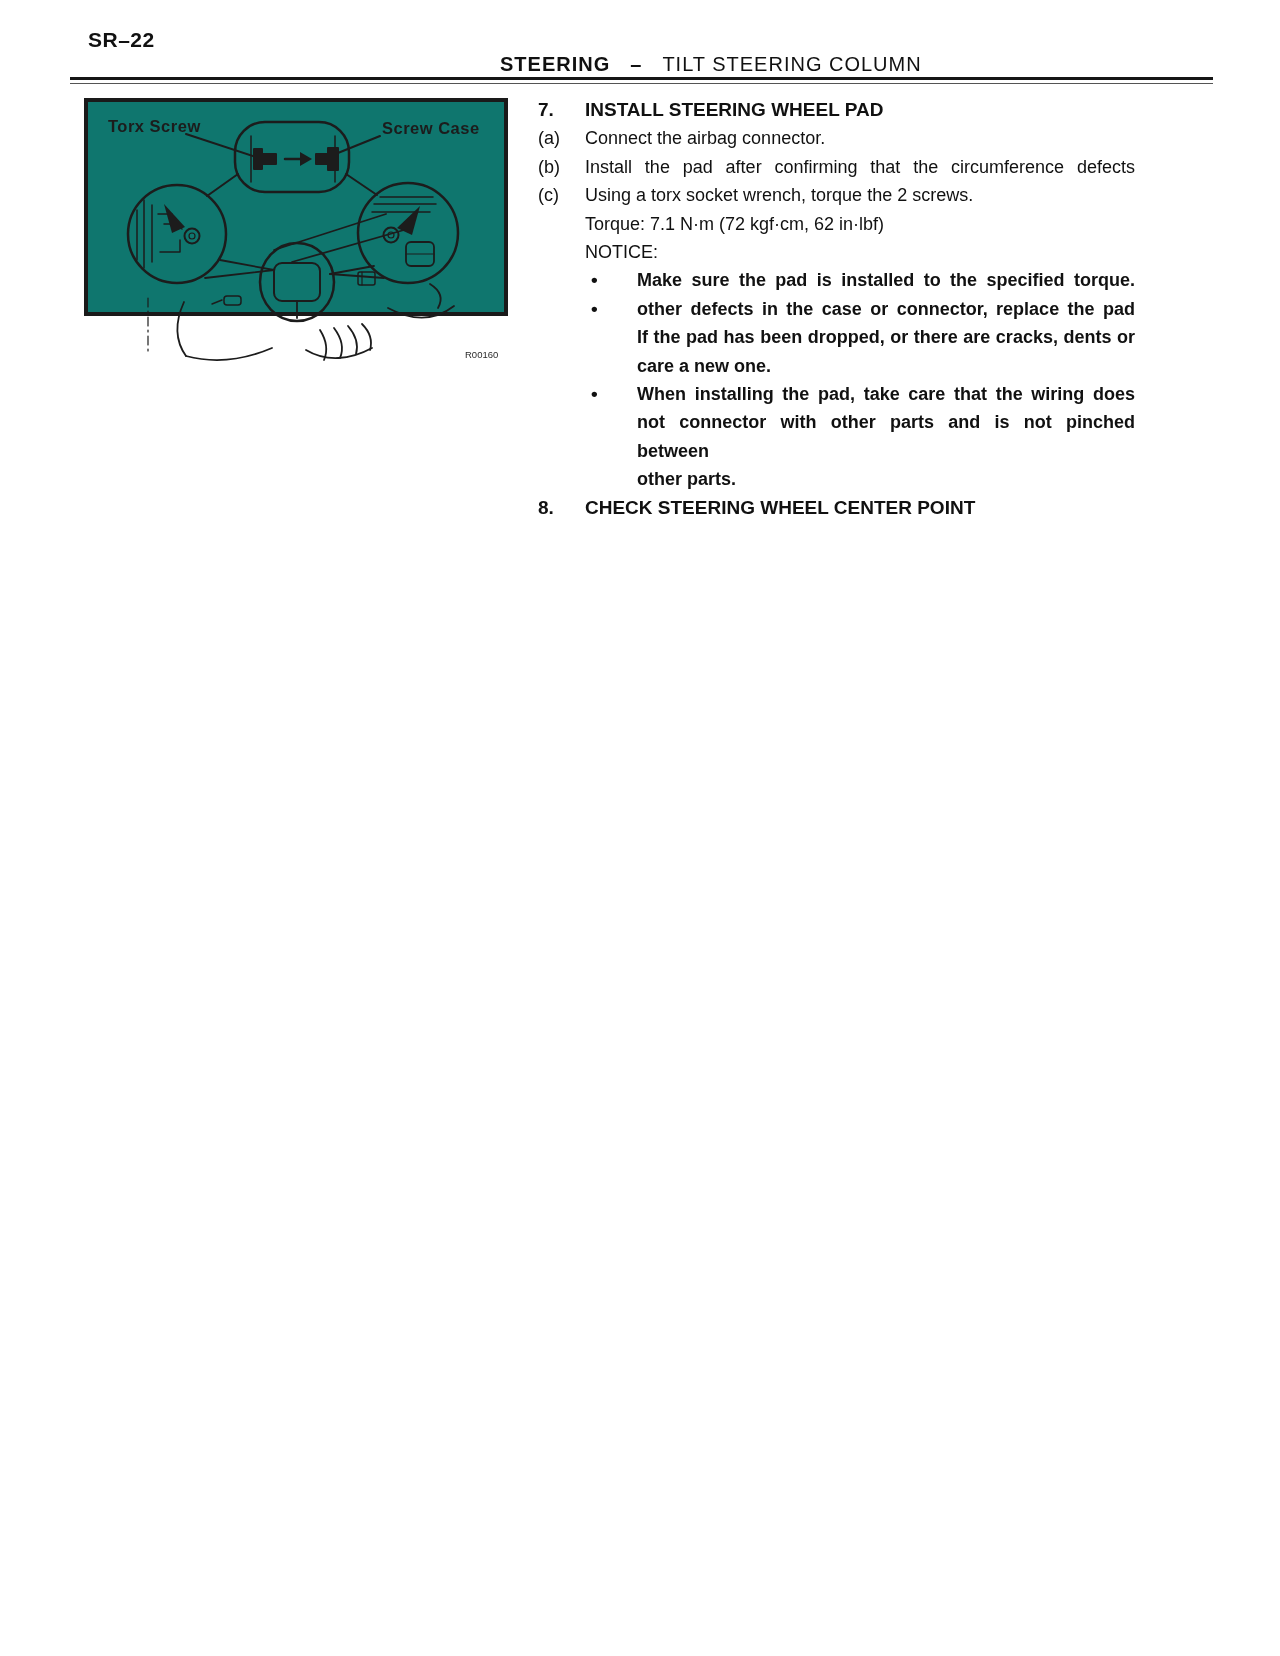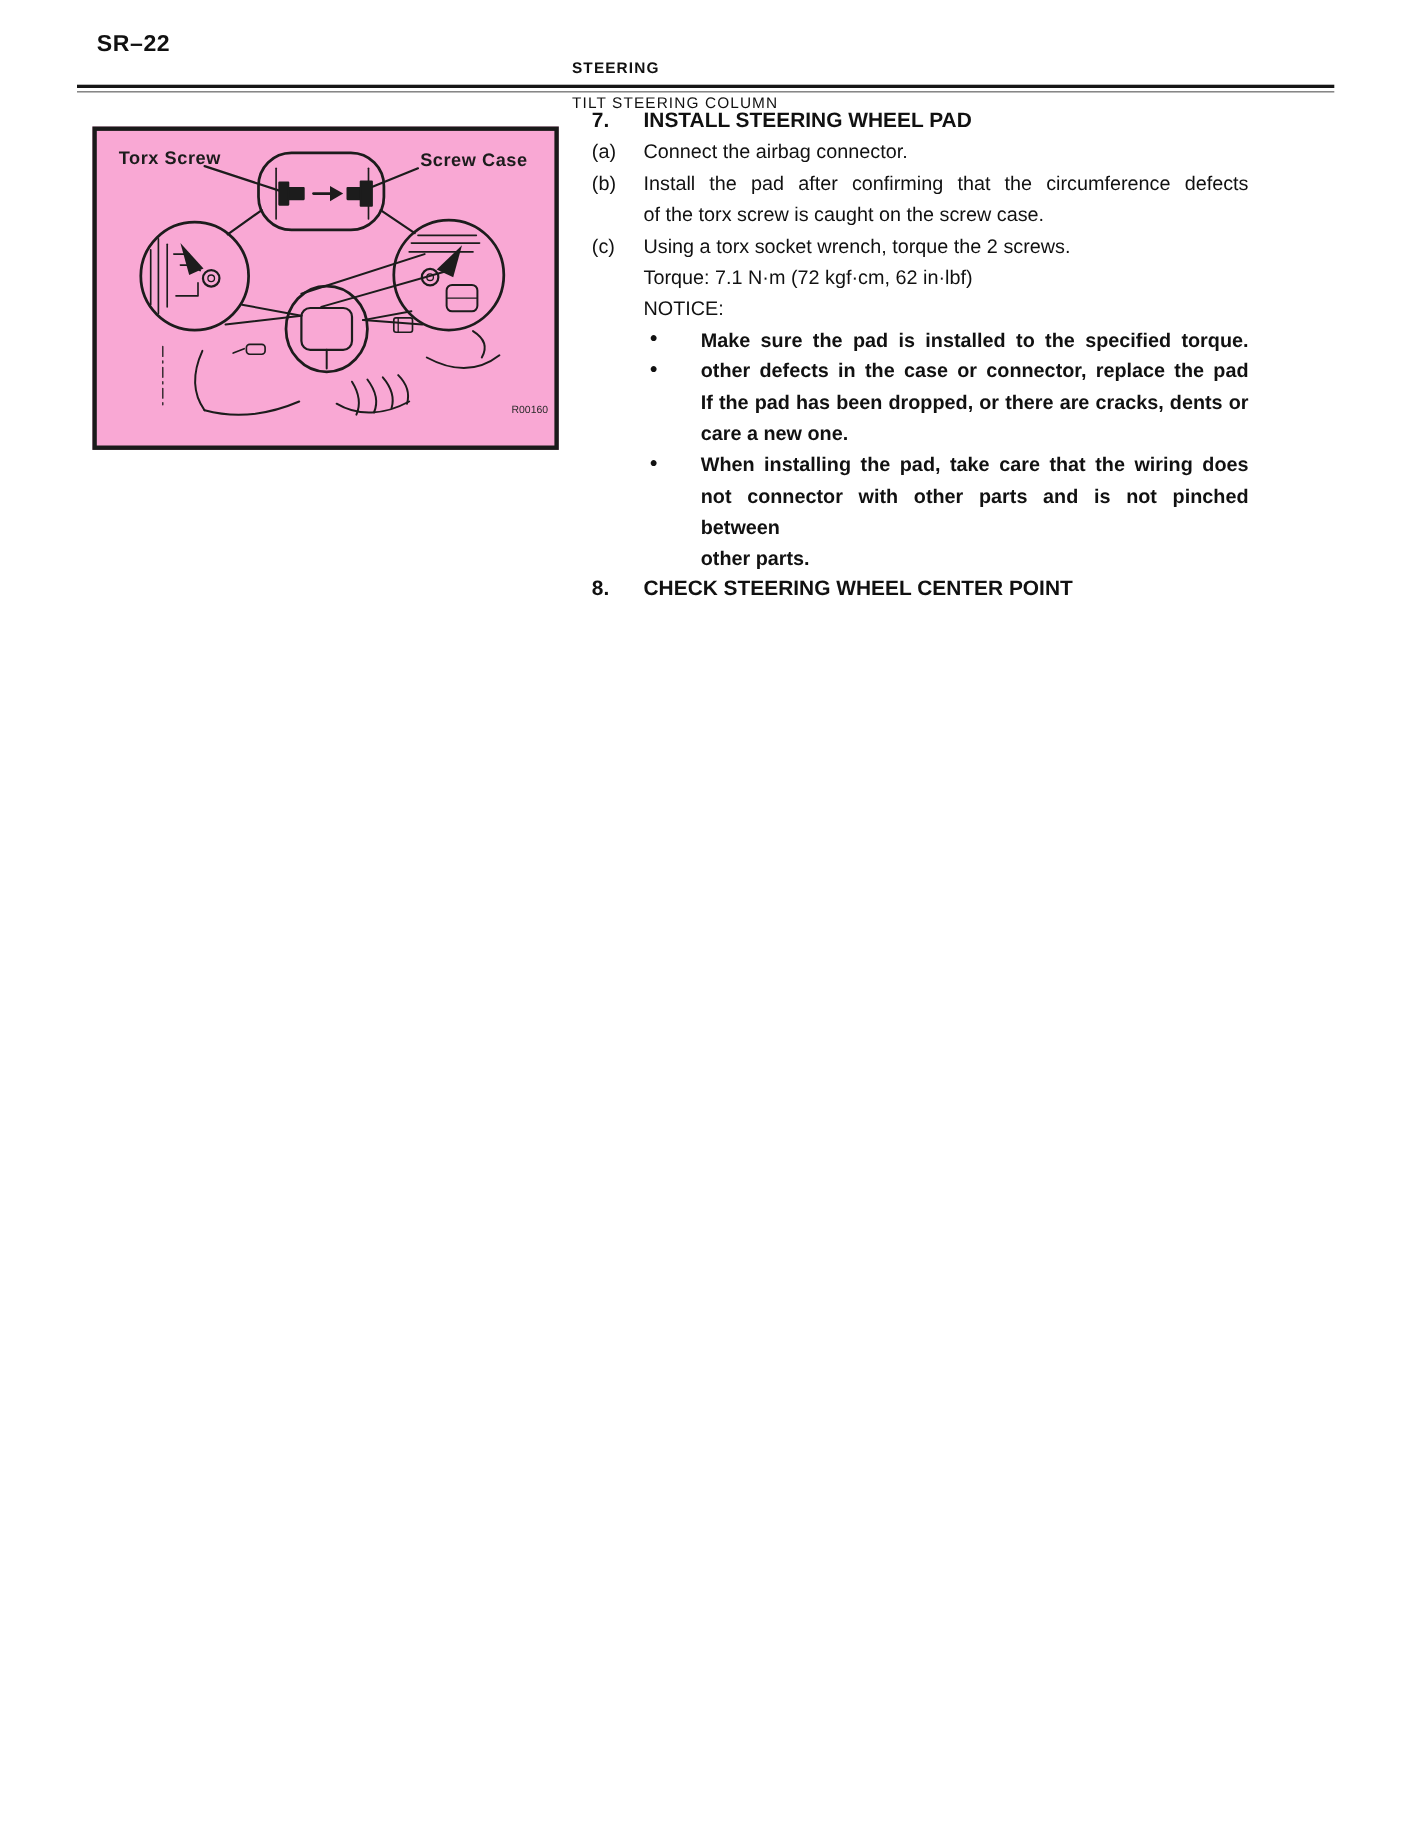--- a/index.html
+++ b/index.html
@@ -7,30 +7,30 @@
   .page {
     position:relative; width:1280px; height:1656px; background:#ffffff;
     font-family:"Liberation Sans", sans-serif; color:#111; overflow:hidden;padding-left:44px;
   }
   .page-number {
     position:absolute; left:88px; top:28px;
     font-size:21px; font-weight:bold; letter-spacing:.5px;
   }
   .header-line {
     position:absolute; left:500px; top:53px; display:flex; align-items:baseline;
-    font-size:14px; letter-spacing:1px; white-space:nowrap;flex-direction:column;
+    font-size:20px; letter-spacing:1px; white-space:nowrap;
   }
   .header-line .sec { font-weight:bold; }
   .header-line .sep { margin:0 20px; font-weight:bold; }
   .rule-main { position:absolute; left:70px; top:77px; width:1143px; height:3px; background:#161616; }
   .rule-echo { position:absolute; left:70px; top:83px; width:1143px; height:1px; background:#555; }
 
   .figure-panel {
-    position:absolute; left:84px; top:115px; width:424px; height:294px;
-    border:4px solid #1a1a1a; background:#f9a8d4;
+    position:absolute; left:84px; top:98px; width:424px; height:218px;
+    border:4px solid #1a1a1a; background:#0f766e;
   }
   .figure-panel svg { display:block; width:416px; height:262px; }
 
   .content { position:absolute; left:538px; top:96px; width:600px; }
   .row { display:flex; line-height:28.4px; font-size:18px; }
   .num { width:47px; flex:none; }
   .txt { width:550px; flex:none; }
   .heading { font-weight:bold; font-size:19px; }
   .bold { font-weight:normal; }
   .line { display:block; }
@@ -141,21 +141,20 @@
       <span class="num">(a)</span>
       <span class="txt">
         <span class="line">Connect the airbag connector.</span>
       </span>
     </div>
 
     <div class="row">
       <span class="num">(b)</span>
       <span class="txt">
         <span class="line jl">Install the pad after confirming that the circumference defects</span>
-        <span class="line">of the torx screw is caught on the screw case.</span>
       </span>
     </div>
 
     <div class="row">
       <span class="num">(c)</span>
       <span class="txt">
         <span class="line">Using a torx socket wrench, torque the 2 screws.</span>
       </span>
     </div>
 

